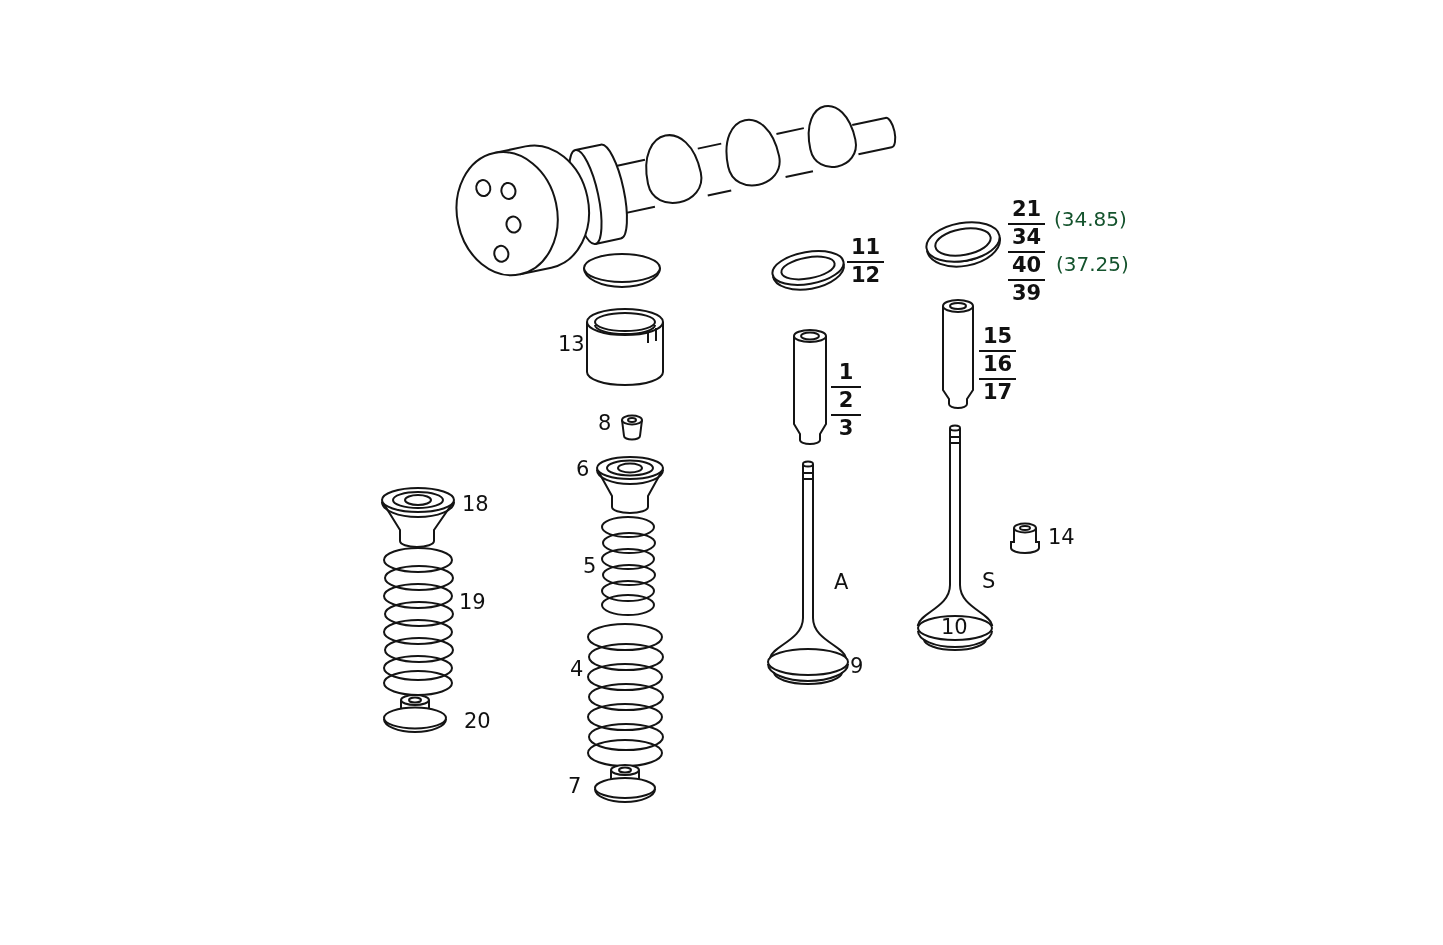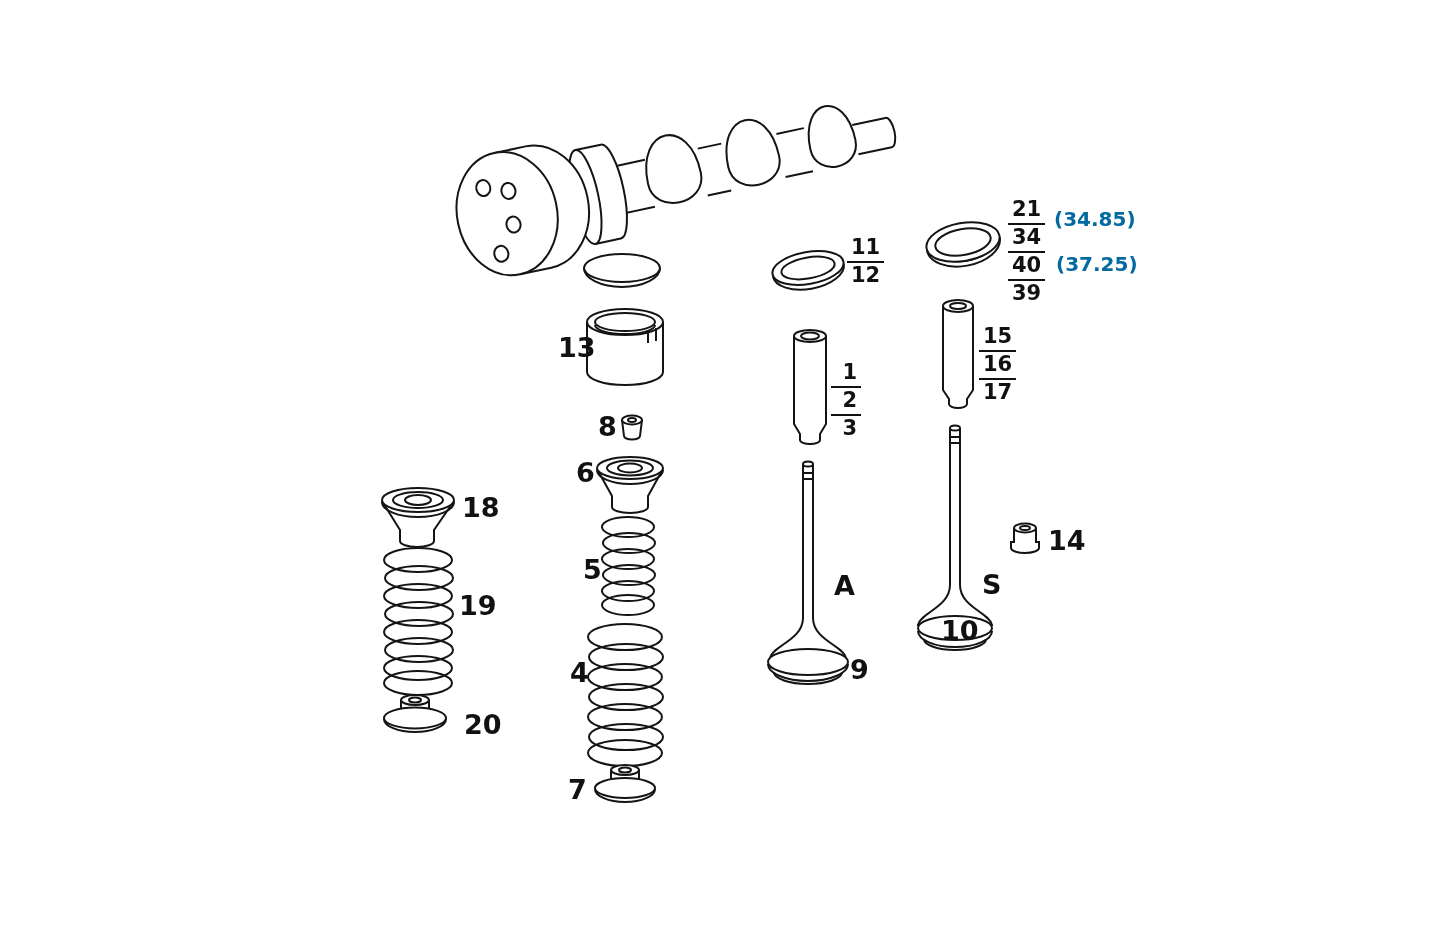--- a/index.html
+++ b/index.html
@@ -2,26 +2,26 @@
 <html><head>
 <meta charset="utf-8">
 <style>
   * { margin:0; padding:0; box-sizing:border-box; }
   html,body { width:1443px; height:945px; background:#ffffff;
     font-family:"DejaVu Sans","Liberation Sans",sans-serif; }
   .stage { position:relative; width:1443px; height:945px; background:#ffffff; overflow:hidden; }
   .stage > svg { position:absolute; left:0; top:0; }
   .solid { fill:#ffffff; stroke:#141414; stroke-width:2; }
   .line  { fill:none;    stroke:#141414; stroke-width:2; }
-  .lbl { position:absolute; font-weight:bold; font-size:27px; color:#111; line-height:1; white-space:nowrap; }
+  .lbl { position:absolute; font-weight:normal; font-size:21px; color:#111; line-height:1; white-space:nowrap; }
   .stack { position:absolute; display:flex; flex-direction:column; align-items:center; }
   .srow { font-weight:bold; font-size:21px; color:#111; line-height:1;
-          padding:2px 4px 3px; border-bottom:2px solid #111; min-width:30px; text-align:right; }
+          padding:2px 4px 3px; border-bottom:2px solid #111; min-width:30px; text-align:center; }
   .srow.last { border-bottom:none; }
-  .dim { position:absolute; font-weight:bold; font-size:20px; color:#0369a1; line-height:1; white-space:nowrap; }
+  .dim { position:absolute; font-weight:normal; font-size:20px; color:#14532d; line-height:1; white-space:nowrap; }
 </style>
 </head>
 <body>
 
 <div class="stage">
 
   <svg width="1443" height="945" viewBox="0 0 1443 945">
 
     <g transform="translate(468,222) rotate(-12)">
 

